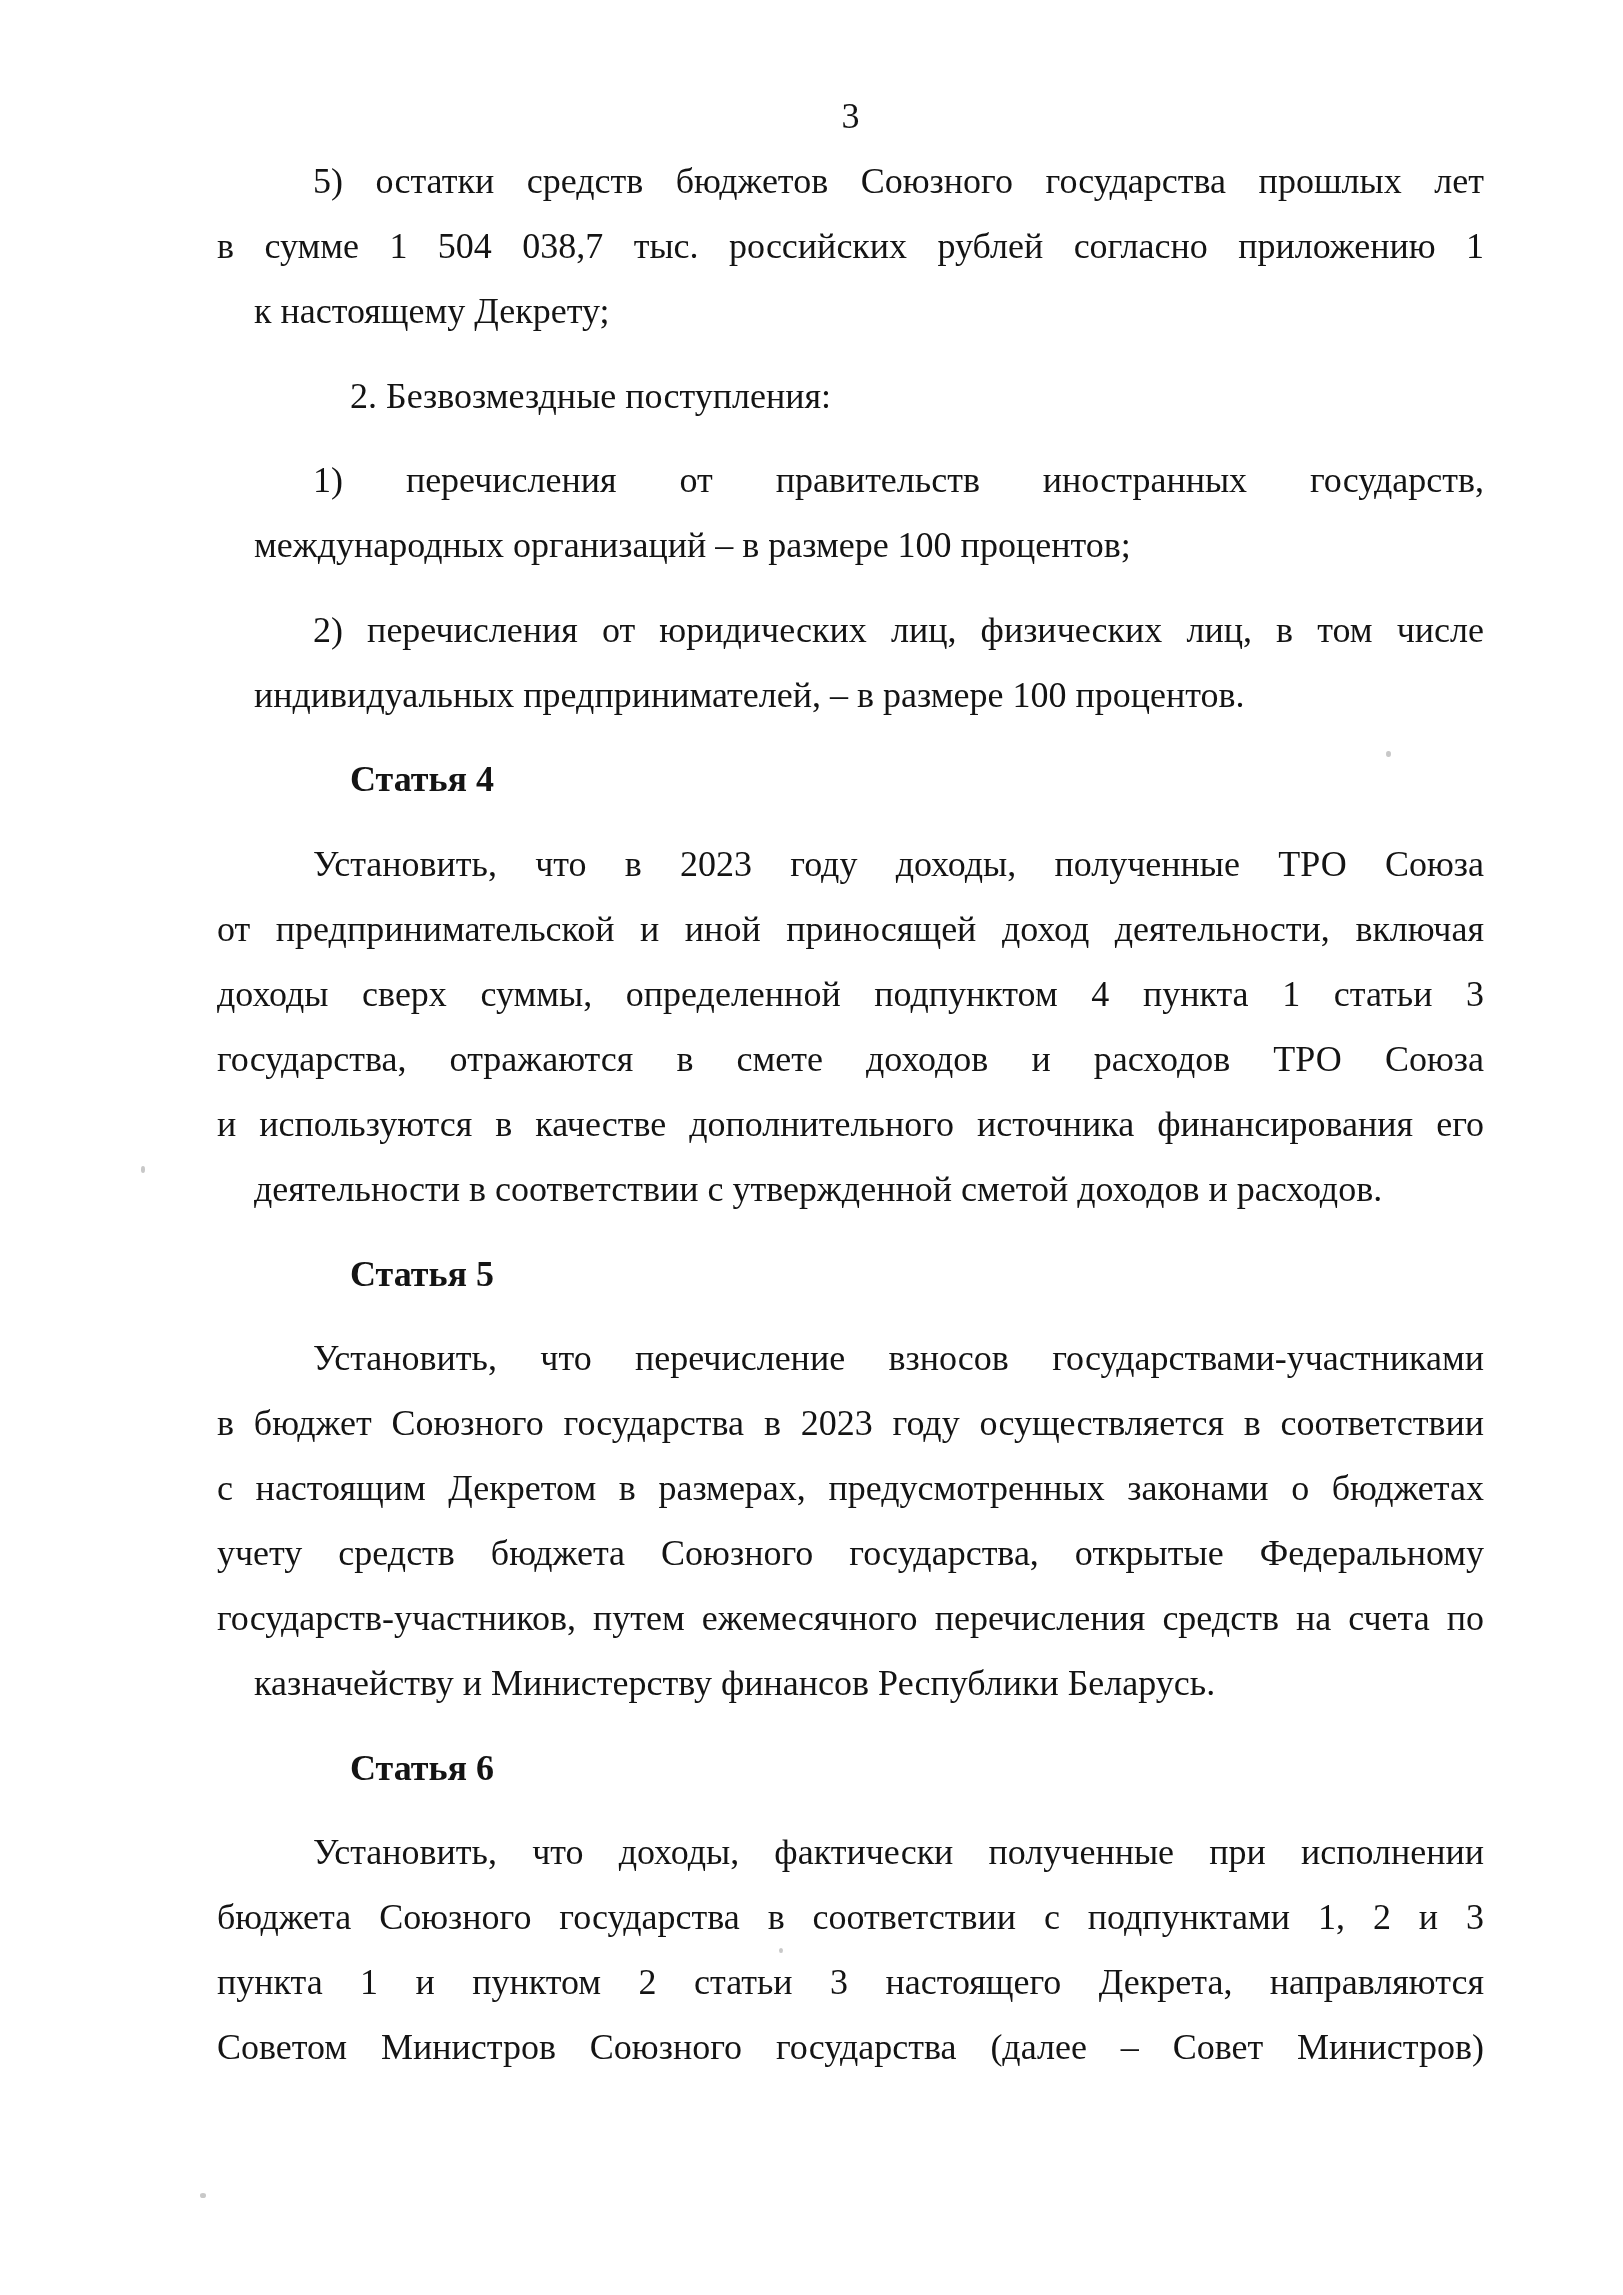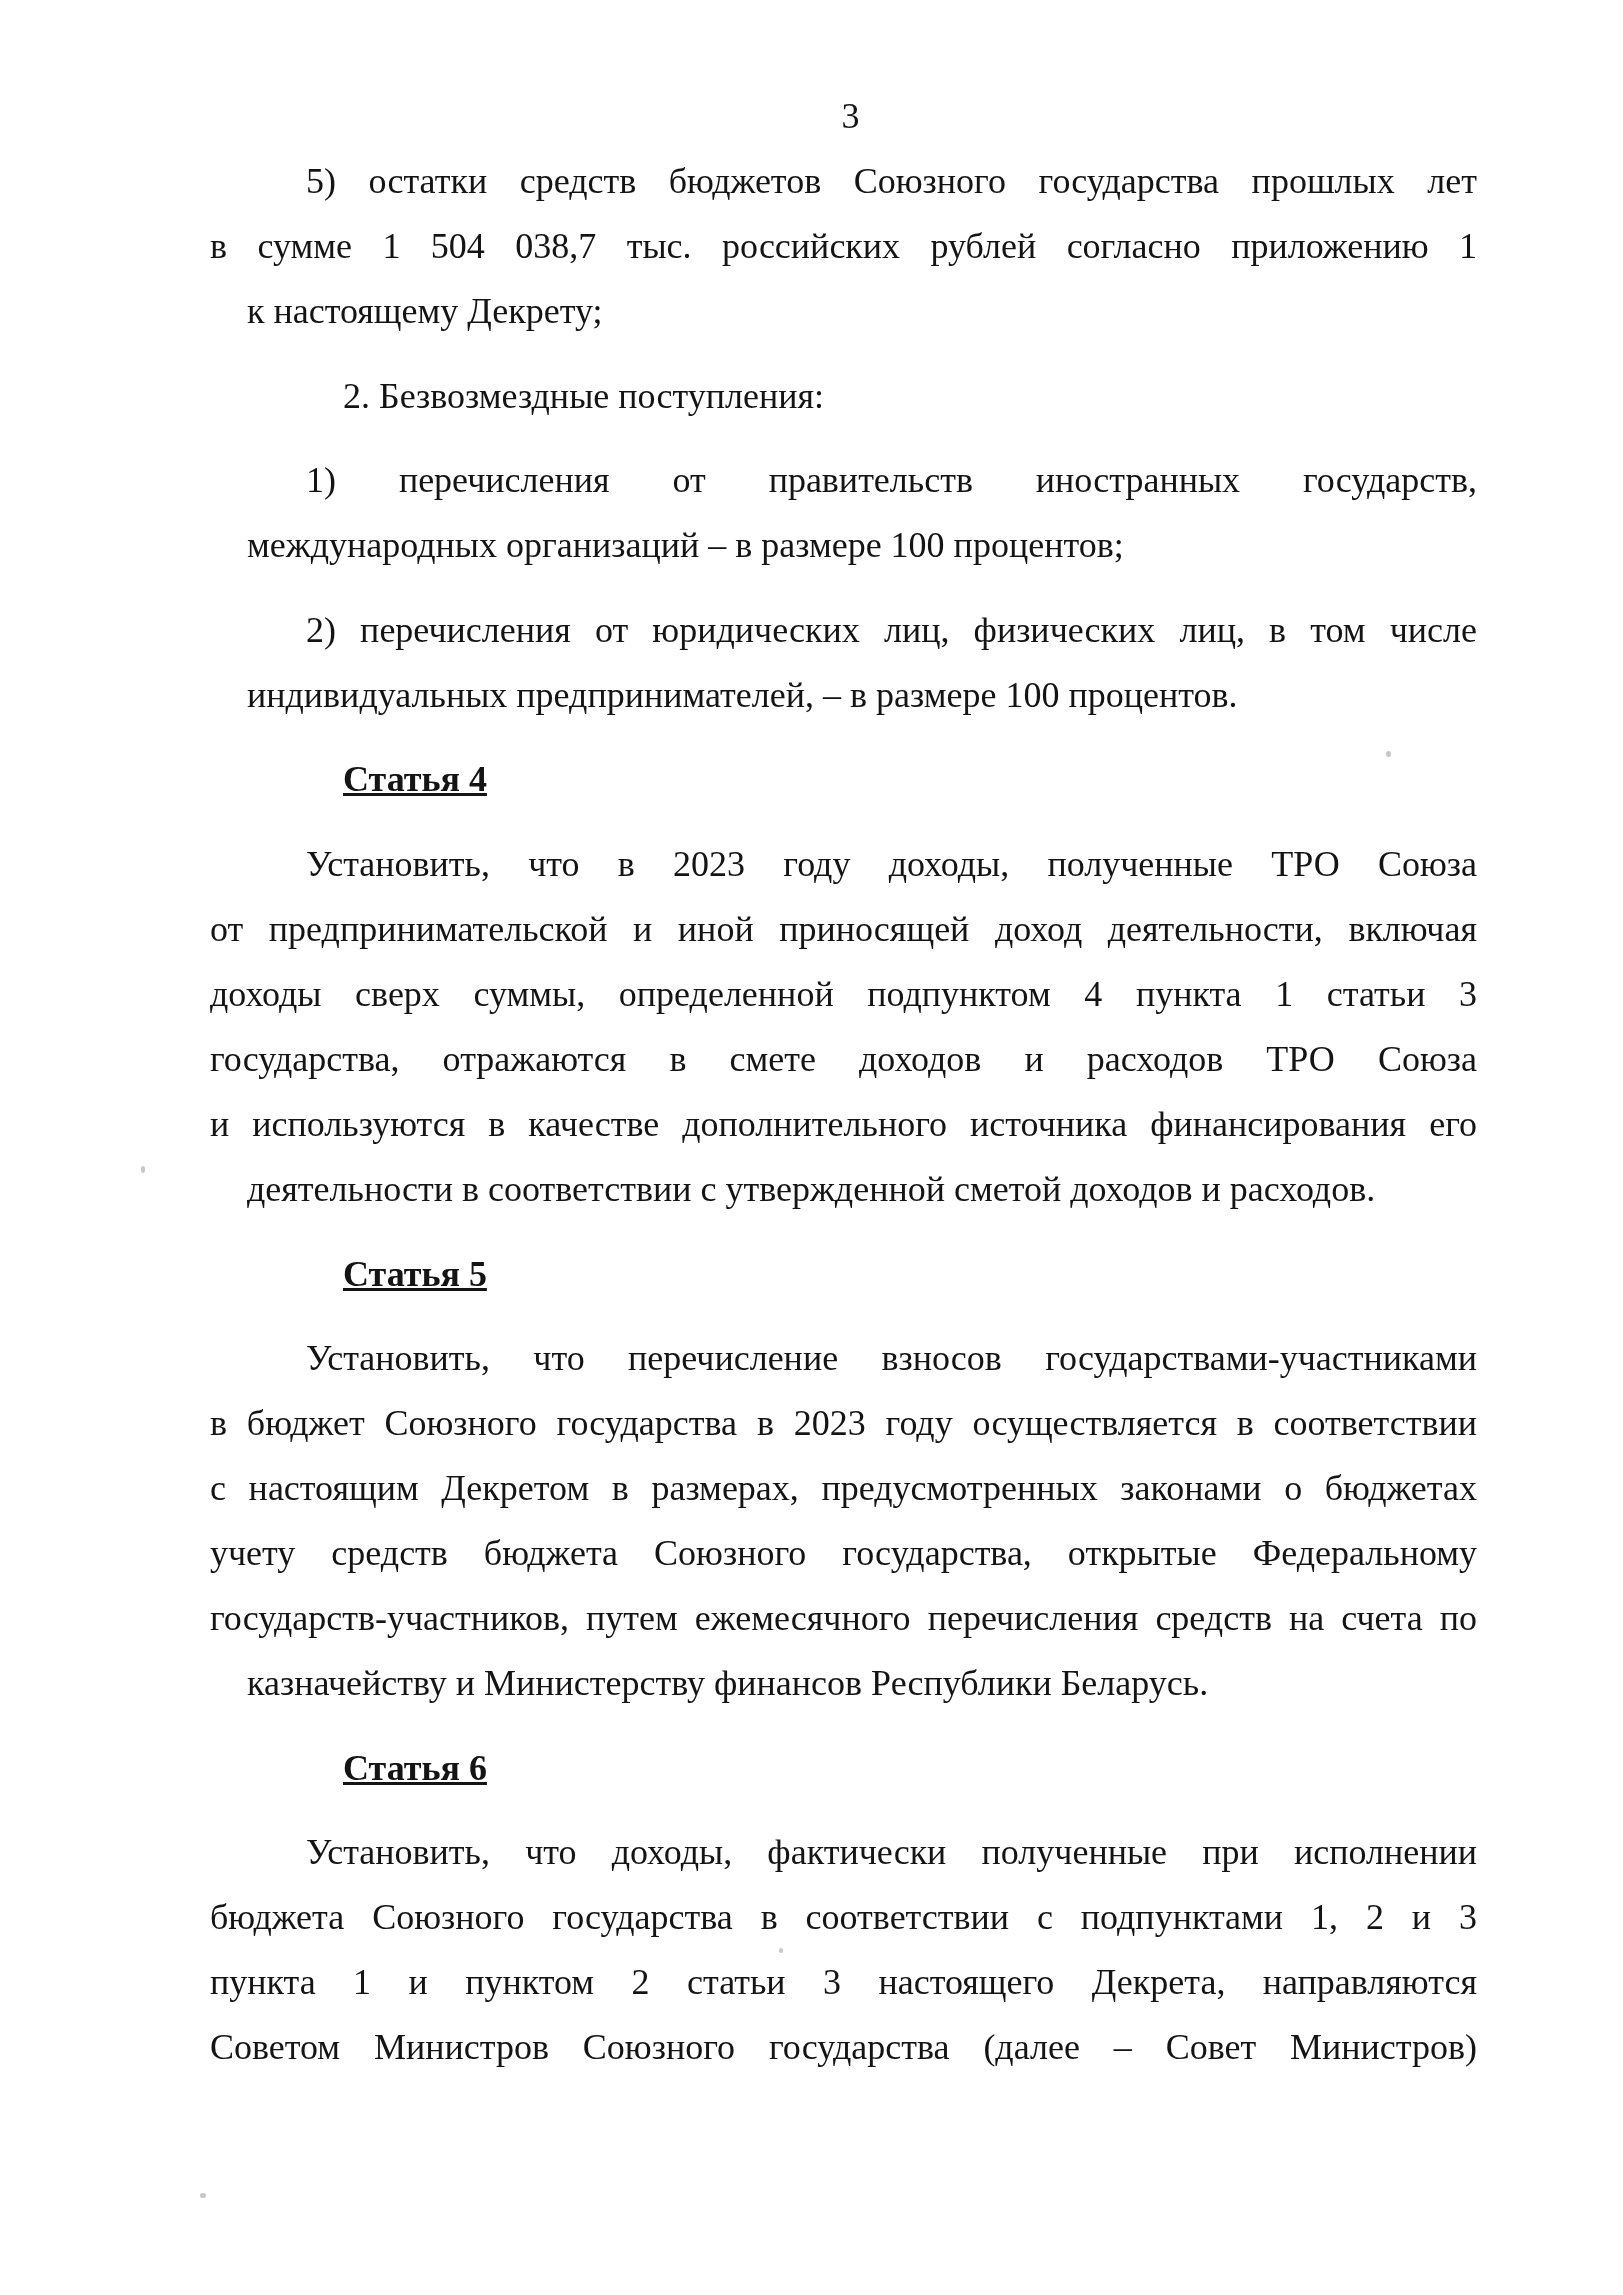--- a/index.html
+++ b/index.html
@@ -21,21 +21,21 @@
     top: 84px;
     left: 217px;
     width: 1267px;
     font-size: 36px;
     line-height: 65px;
     text-align: center;
   }
   .text-block {
     position: absolute;
     top: 149px;
-    left: 210px;
+    left: 217px;
     width: 1267px;
     font-size: 36px;
   }
   .line {
     line-height: 65px;
     height: 65px;
     overflow: hidden;
   }
   .line.j {
     text-align: justify;
@@ -43,21 +43,20 @@
   }
   .line.l {
     text-align: left;
     text-align-last: left;
   }
   .line.ind {
     text-indent: 96px;
   }
   .line.b {
     font-weight: 700;
-    text-decoration: underline;
   }
   .line.pe {
     margin-bottom: 19.6px;
     margin-left: 37px;
   }
   .speck {
     position: absolute;
     background: #9a9a9a;
     border-radius: 50%;
     opacity: 0.55;

